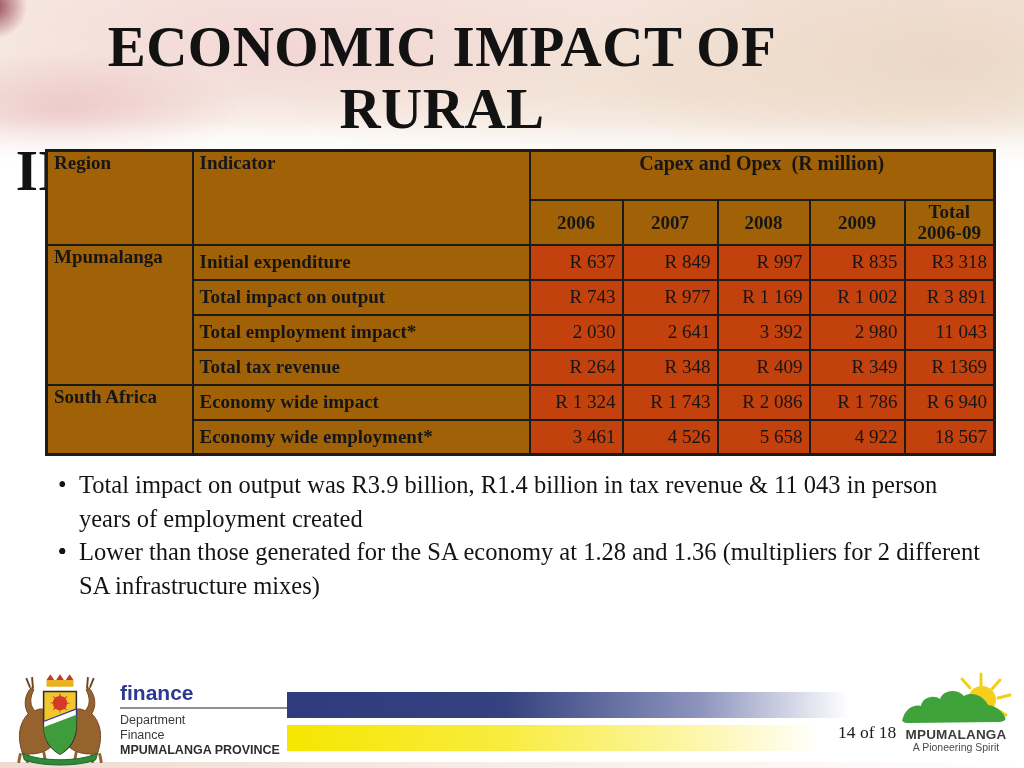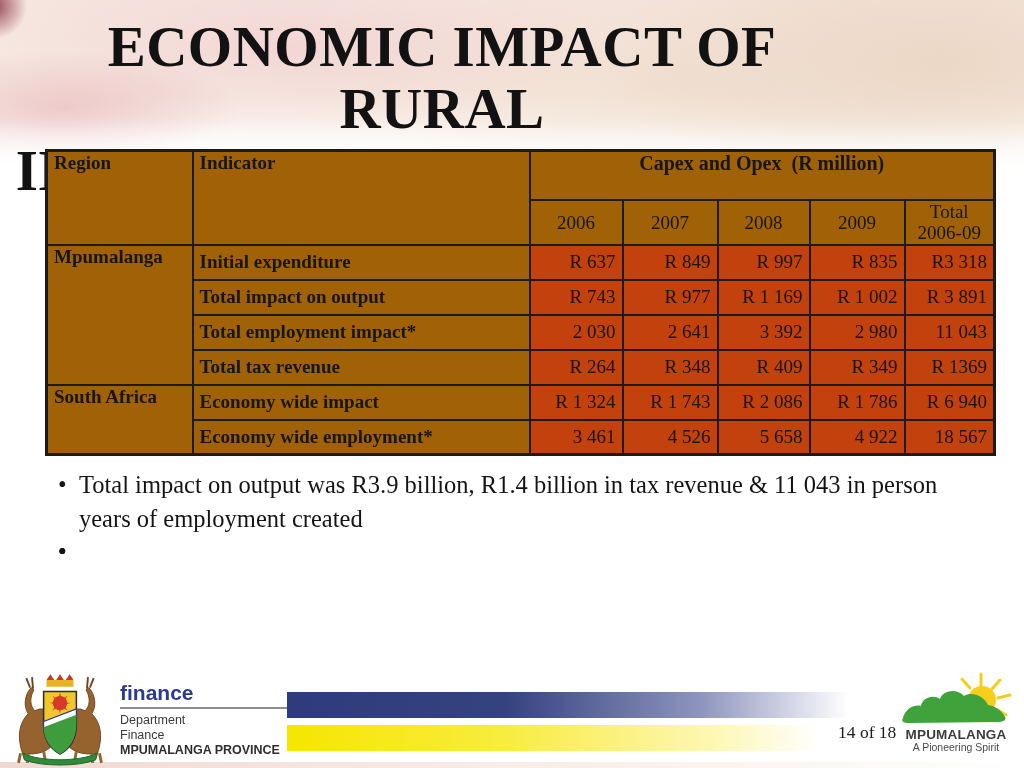--- a/index.html
+++ b/index.html
@@ -38,21 +38,21 @@
     font-family:"Liberation Serif","DejaVu Serif",serif;
   }
   table.impact th,table.impact td{
     border:2px solid #1b1b1b;padding:0 6px;overflow:hidden;
   }
   table.impact{border:3px solid #1b1b1b;}
   .green{background:#a16207;}
   .white{background:#c2410c;margin-left:12px;}
   th.top-h{font-size:19px;font-weight:bold;text-align:left;vertical-align:top;padding-top:4px;padding-left:8px;}
   th.capex{font-size:20px;font-weight:bold;text-align:center;vertical-align:top;padding-top:4px;white-space:pre-wrap;}
-  th.year{font-size:19px;font-weight:normal;text-align:center;vertical-align:middle;line-height:21px;}
+  th.year{font-size:19px;font-weight:bold;text-align:center;vertical-align:middle;line-height:21px;}
   td.region{font-size:19px;font-weight:bold;vertical-align:top;padding-top:3px;padding-left:8px;}
   td.ind{font-size:19px;font-weight:bold;vertical-align:middle;padding-left:8px;}
   td.val{font-size:19px;text-align:right;vertical-align:middle;padding-right:7px;}
   tr.hr1{height:49px;} tr.hr2{height:45px;} tr.body{height:35px;}
   
   .bullets{position:absolute;left:58px;top:468px;width:930px;font-size:24.5px;line-height:33.5px;color:#141414;}
   .bullet{position:relative;padding-left:21px;}
   .bullet .dot{position:absolute;left:0;top:0;}
   
   .footer{position:absolute;left:0;top:660px;width:1024px;height:108px;font-family:"Liberation Sans",sans-serif;padding-left:28px;}
@@ -162,21 +162,21 @@
         <td class="white val">18 567</td>
       </tr>
     </tbody>
   </table>
 </div>
 
 <div class="bullets">
   <div class="bullet"><span class="dot">•</span><span>Total impact on output was R3.9 billion, R1.4 billion in tax revenue &amp; 11 043 in person years of employment created</span></div>
   <div class="bullet"><span class="dot">•</span></div>
   <div class="bullet"><span class="dot">•</span></div>
-  <div class="bullet"><span class="dot">•</span></div>
+  <div class="bullet"><span class="dot">•</span><span> Lower than those generated for the SA economy at 1.28 and 1.36 (multipliers for 2 different SA infrastructure mixes)</span></div>
 </div>
 
 <div class="footer">
 
   <svg class="crest" viewBox="0 0 110 94">
 
     <g>
       <rect x="41" y="6" width="28" height="7" fill="#e8b224"></rect>
       <path d="M41,6 L45,0 L49,6 Z M51,6 L55,0 L59,6 Z M61,6 L65,0 L69,6 Z" fill="#c23a28"></path>
     </g>

